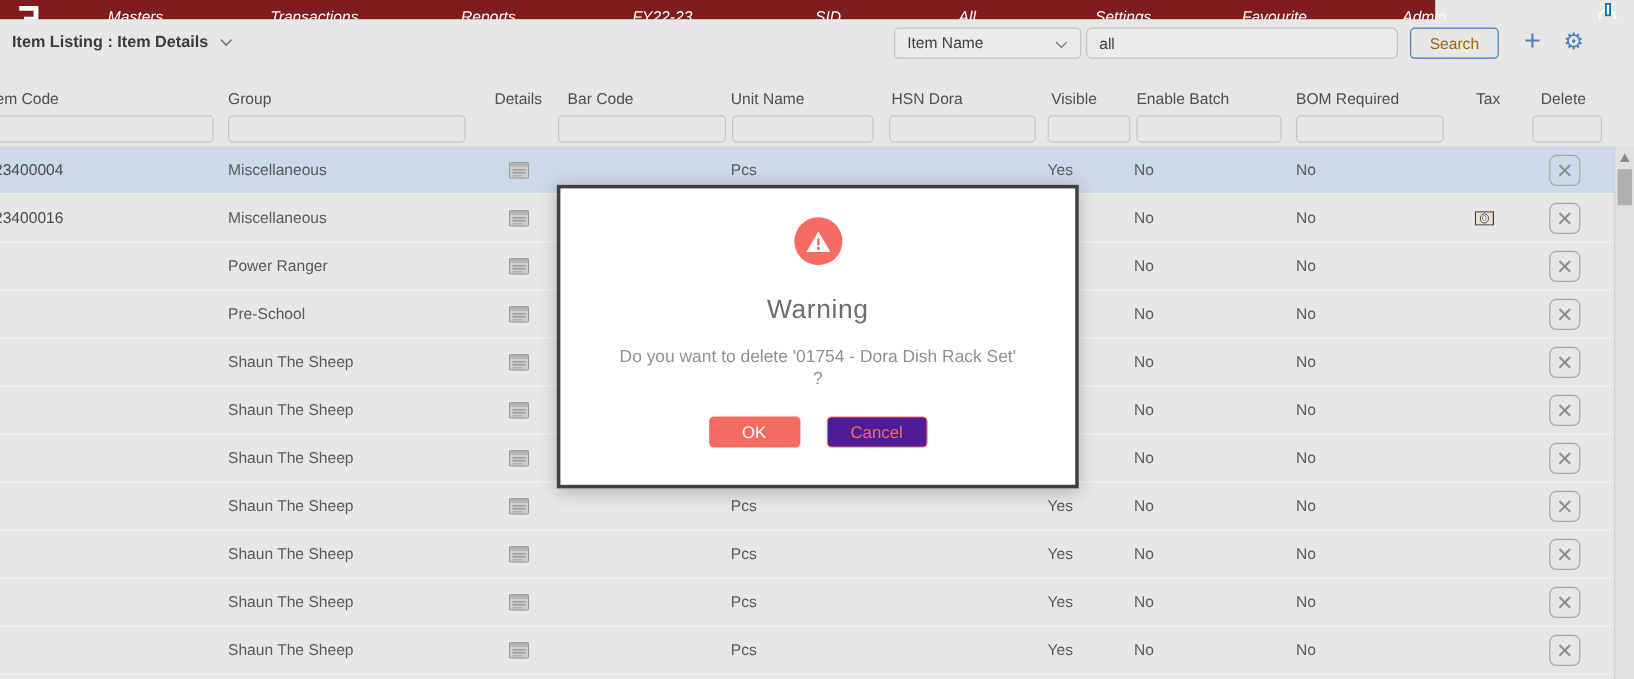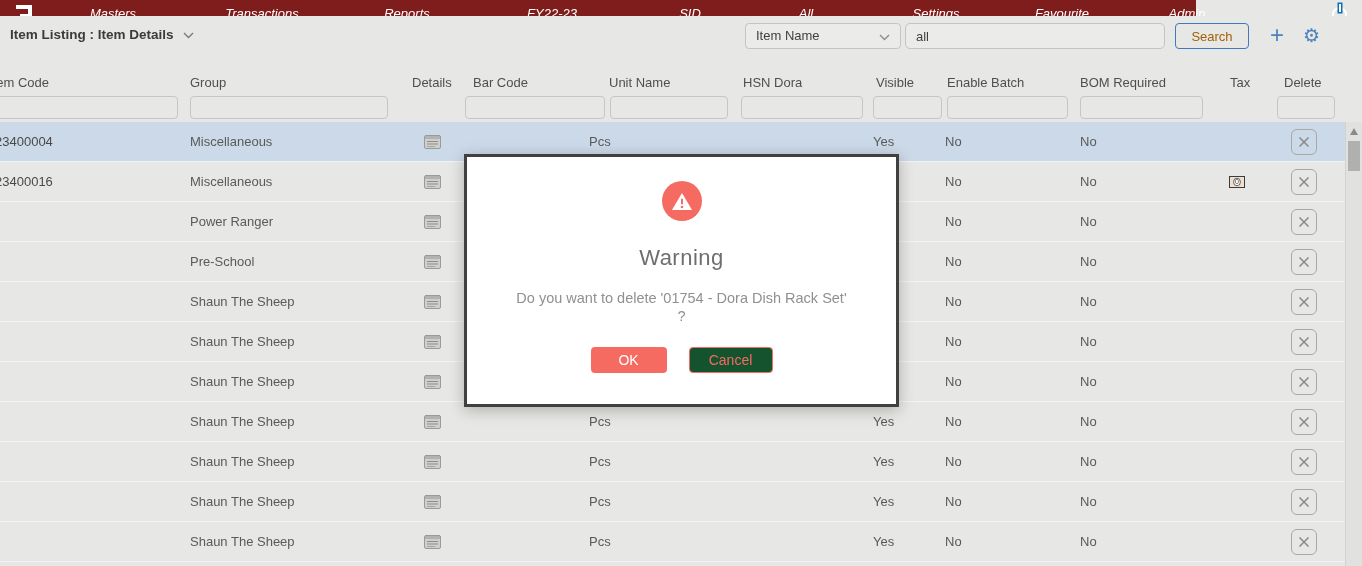--- a/index.html
+++ b/index.html
@@ -51,21 +51,21 @@
   
   .rows { position:absolute; top:122px; left:0; width:1345px; }
   .row { position:relative; width:1345px; height:40px; border-bottom:1px solid #f2f2f0;
          cursor:pointer; }
   .row.selected { background:#ccd9e8; }
   .cell { position:absolute; top:0; height:40px; line-height:40px; font-size:13px;
           color:#5a5a5a; white-space:nowrap; }
   .c-code    { left:0;  color:#4a4a4a; text-indent:-5px; }
   .c-group   { left:190px; }
   .c-details { left:424px; top:13px; height:14px; line-height:0; }
-  .c-unit    { left:589px; }
+  .c-unit    { left:609px; }
   .c-visible { left:873px; }
   .c-batch   { left:945px; }
   .c-bom     { left:1080px; }
   .c-tax     { left:1229px; top:14px; height:12px; line-height:0; }
   .c-del     { left:1291px; top:7px; height:26px; line-height:0; }
   .del-btn { width:26px; height:26px; background:transparent; border:1px solid #a8a8a6;
              border-radius:6px; cursor:pointer; display:flex; align-items:center;
              justify-content:center; }
 
   
@@ -83,21 +83,21 @@
                    box-shadow:0 3px 14px rgba(0,0,0,0.25); text-align:center; }
   .warn-circle { width:40px; height:40px; border-radius:50%; background:#f56b62;
                  margin:24px auto 0 auto; display:flex; align-items:center; justify-content:center; }
   .modal-title { margin-top:24px; font-size:22px; color:#6e6e6e; letter-spacing:0.5px; }
   .modal-msg { margin:18px auto 0 auto; width:400px; font-size:14.5px; color:#909090;
                line-height:18px; }
   .modal-btns { margin-top:22px; display:flex; justify-content:center; gap:22px; }
   .ok-btn { width:76px; height:26px; background:#f56b62; color:#ffffff; border:none;
             border-radius:4px; font-size:14px; cursor:pointer;
             font-family:"Liberation Sans", sans-serif; }
-  .cancel-btn { width:84px; height:26px; background:#14532d; color:#f56b62;
+  .cancel-btn { width:84px; height:26px; background:#4c1d95; color:#f56b62;
                 border:1.5px solid #f56b62; border-radius:4px; font-size:14px; cursor:pointer;
                 font-family:"Liberation Sans", sans-serif; }
 </style>
 </head>
 <body>
 
 <div id="app">
 
   <div class="nav">
     <div class="logo">

